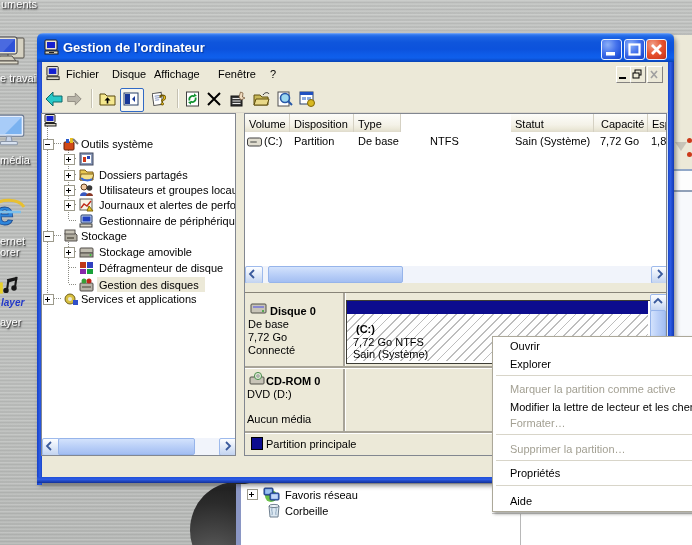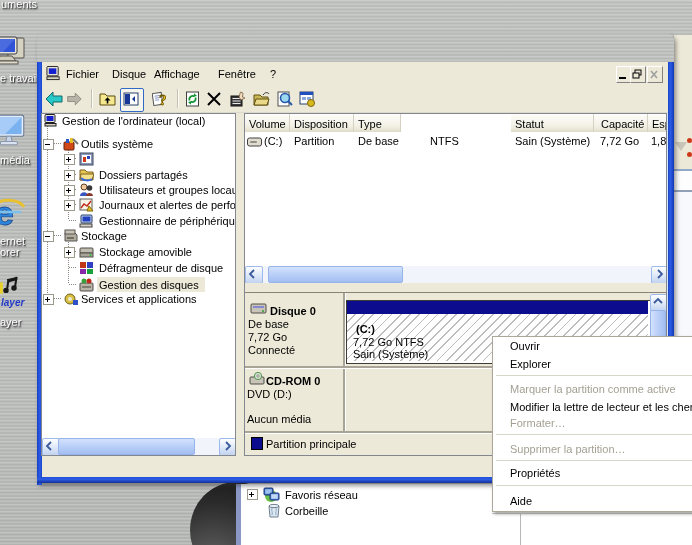--- a/index.html
+++ b/index.html
@@ -131,20 +131,38 @@
 </svg>
 <div class="dlblk" style="left:285px;top:506px;">Corbeille</div>
 <div class="abs" style="left:492px;top:513px;width:200px;height:1px;background:#c8c8c8;"></div>
 <div class="abs" style="left:520px;top:514px;width:1px;height:31px;background:#b8b8b8;"></div>
 
 <div id="win" class="abs">
  <div id="wbl" class="abs"></div>
     <div id="wbr" class="abs"></div>
     <div id="wbb" class="abs"></div>
  <div id="winner" class="abs"></div>
+ <div id="title" class="abs">
+  <svg class="abs" style="left:7px;top:6px" width="16" height="16" viewBox="0 0 16 16">
+   <rect x="1" y="1" width="12" height="10" rx="1" fill="#e8e4d8" stroke="#202020"></rect>
+   <rect x="3" y="3" width="8" height="6" fill="#1420d0"></rect>
+   <rect x="1" y="12" width="13" height="3" fill="#d8d4c4" stroke="#202020"></rect>
+   <rect x="5" y="13" width="5" height="1" fill="#202020"></rect>
+  </svg>
+  <div class="txt">Gestion de l'ordinateur</div>
+  <div class="capbtn" style="left:564px"><svg width="19" height="19" viewBox="0 0 19 19">
+          <rect x="4" y="12" width="9" height="3.5" fill="#fff"></rect>
+        </svg></div>
+  <div class="capbtn" style="left:587px"><svg width="19" height="19" viewBox="0 0 19 19">
+          <rect x="4.5" y="4.5" width="10" height="10" fill="none" stroke="#fff" stroke-width="2.2"></rect>
+        </svg></div>
+  <div class="capbtn cl" style="left:609px"><svg width="19" height="19" viewBox="0 0 19 19">
+          <path d="M5 5 L14 14 M14 5 L5 14" stroke="#fff" stroke-width="2.8"></path>
+        </svg></div>
+ </div>
  <div id="menubar" class="abs">
   <svg class="abs" style="left:4px;top:3px" width="15" height="17" viewBox="0 0 16 17">
    <rect x="1" y="1" width="12" height="10" rx="1" fill="#e8e4d8" stroke="#202020"></rect>
    <rect x="3" y="3" width="8" height="6" fill="#1420d0"></rect>
    <rect x="1" y="12" width="13" height="3" fill="#d8d4c4" stroke="#202020"></rect>
   </svg>
   <div class="mitem" style="left:24px">Fichier</div>
   <div class="mitem" style="left:70px">Disque</div>
   <div class="mitem" style="left:112px">Affichage</div>
   <div class="mitem" style="left:176px">Fenêtre</div>
@@ -233,21 +251,20 @@
   <div class="doth" style="left:27px;top:137px;width:8px;"></div>
   <div class="doth" style="left:27px;top:153px;width:8px;"></div>
   <div class="doth" style="left:27px;top:170px;width:8px;"></div>
   <div class="doth" style="left:6px;top:184px;width:13px;"></div>
   <div class="abs" style="left:55px;top:163px;width:108px;height:15px;background:#ece9d8;"></div>
   <svg class="abs" style="left:2px;top:0px" width="15" height="13" viewBox="0 0 15 13">
         <rect x="1" y="0.5" width="10" height="8" rx="1" fill="#e8e4d8" stroke="#202020"></rect>
         <rect x="2.5" y="2" width="7" height="5" fill="#1420d0"></rect>
         <rect x="1" y="9.5" width="11" height="2.5" fill="#d8d4c4" stroke="#202020"></rect>
       </svg>
-  <div class="trow" style="left:20px;top:1px">Gestion de l'ordinateur (local)</div>
   <div class="texp" style="left:1px;top:25px">
         <i></i>
       </div>
   <svg class="abs" style="left:21px;top:23px" width="16" height="14" viewBox="0 0 16 14">
         <rect x="1" y="5" width="10" height="8" rx="1" fill="#d04818" stroke="#682008"></rect>
         <rect x="3" y="2" width="3" height="4" fill="#2858c8"></rect>
         <rect x="7" y="1" width="3" height="5" fill="#e8c020"></rect>
         <path d="M10 2 L15 7" stroke="#787878" stroke-width="2"></path>
       </svg>
   <div class="trow" style="left:39px;top:24px">Outils système</div>

